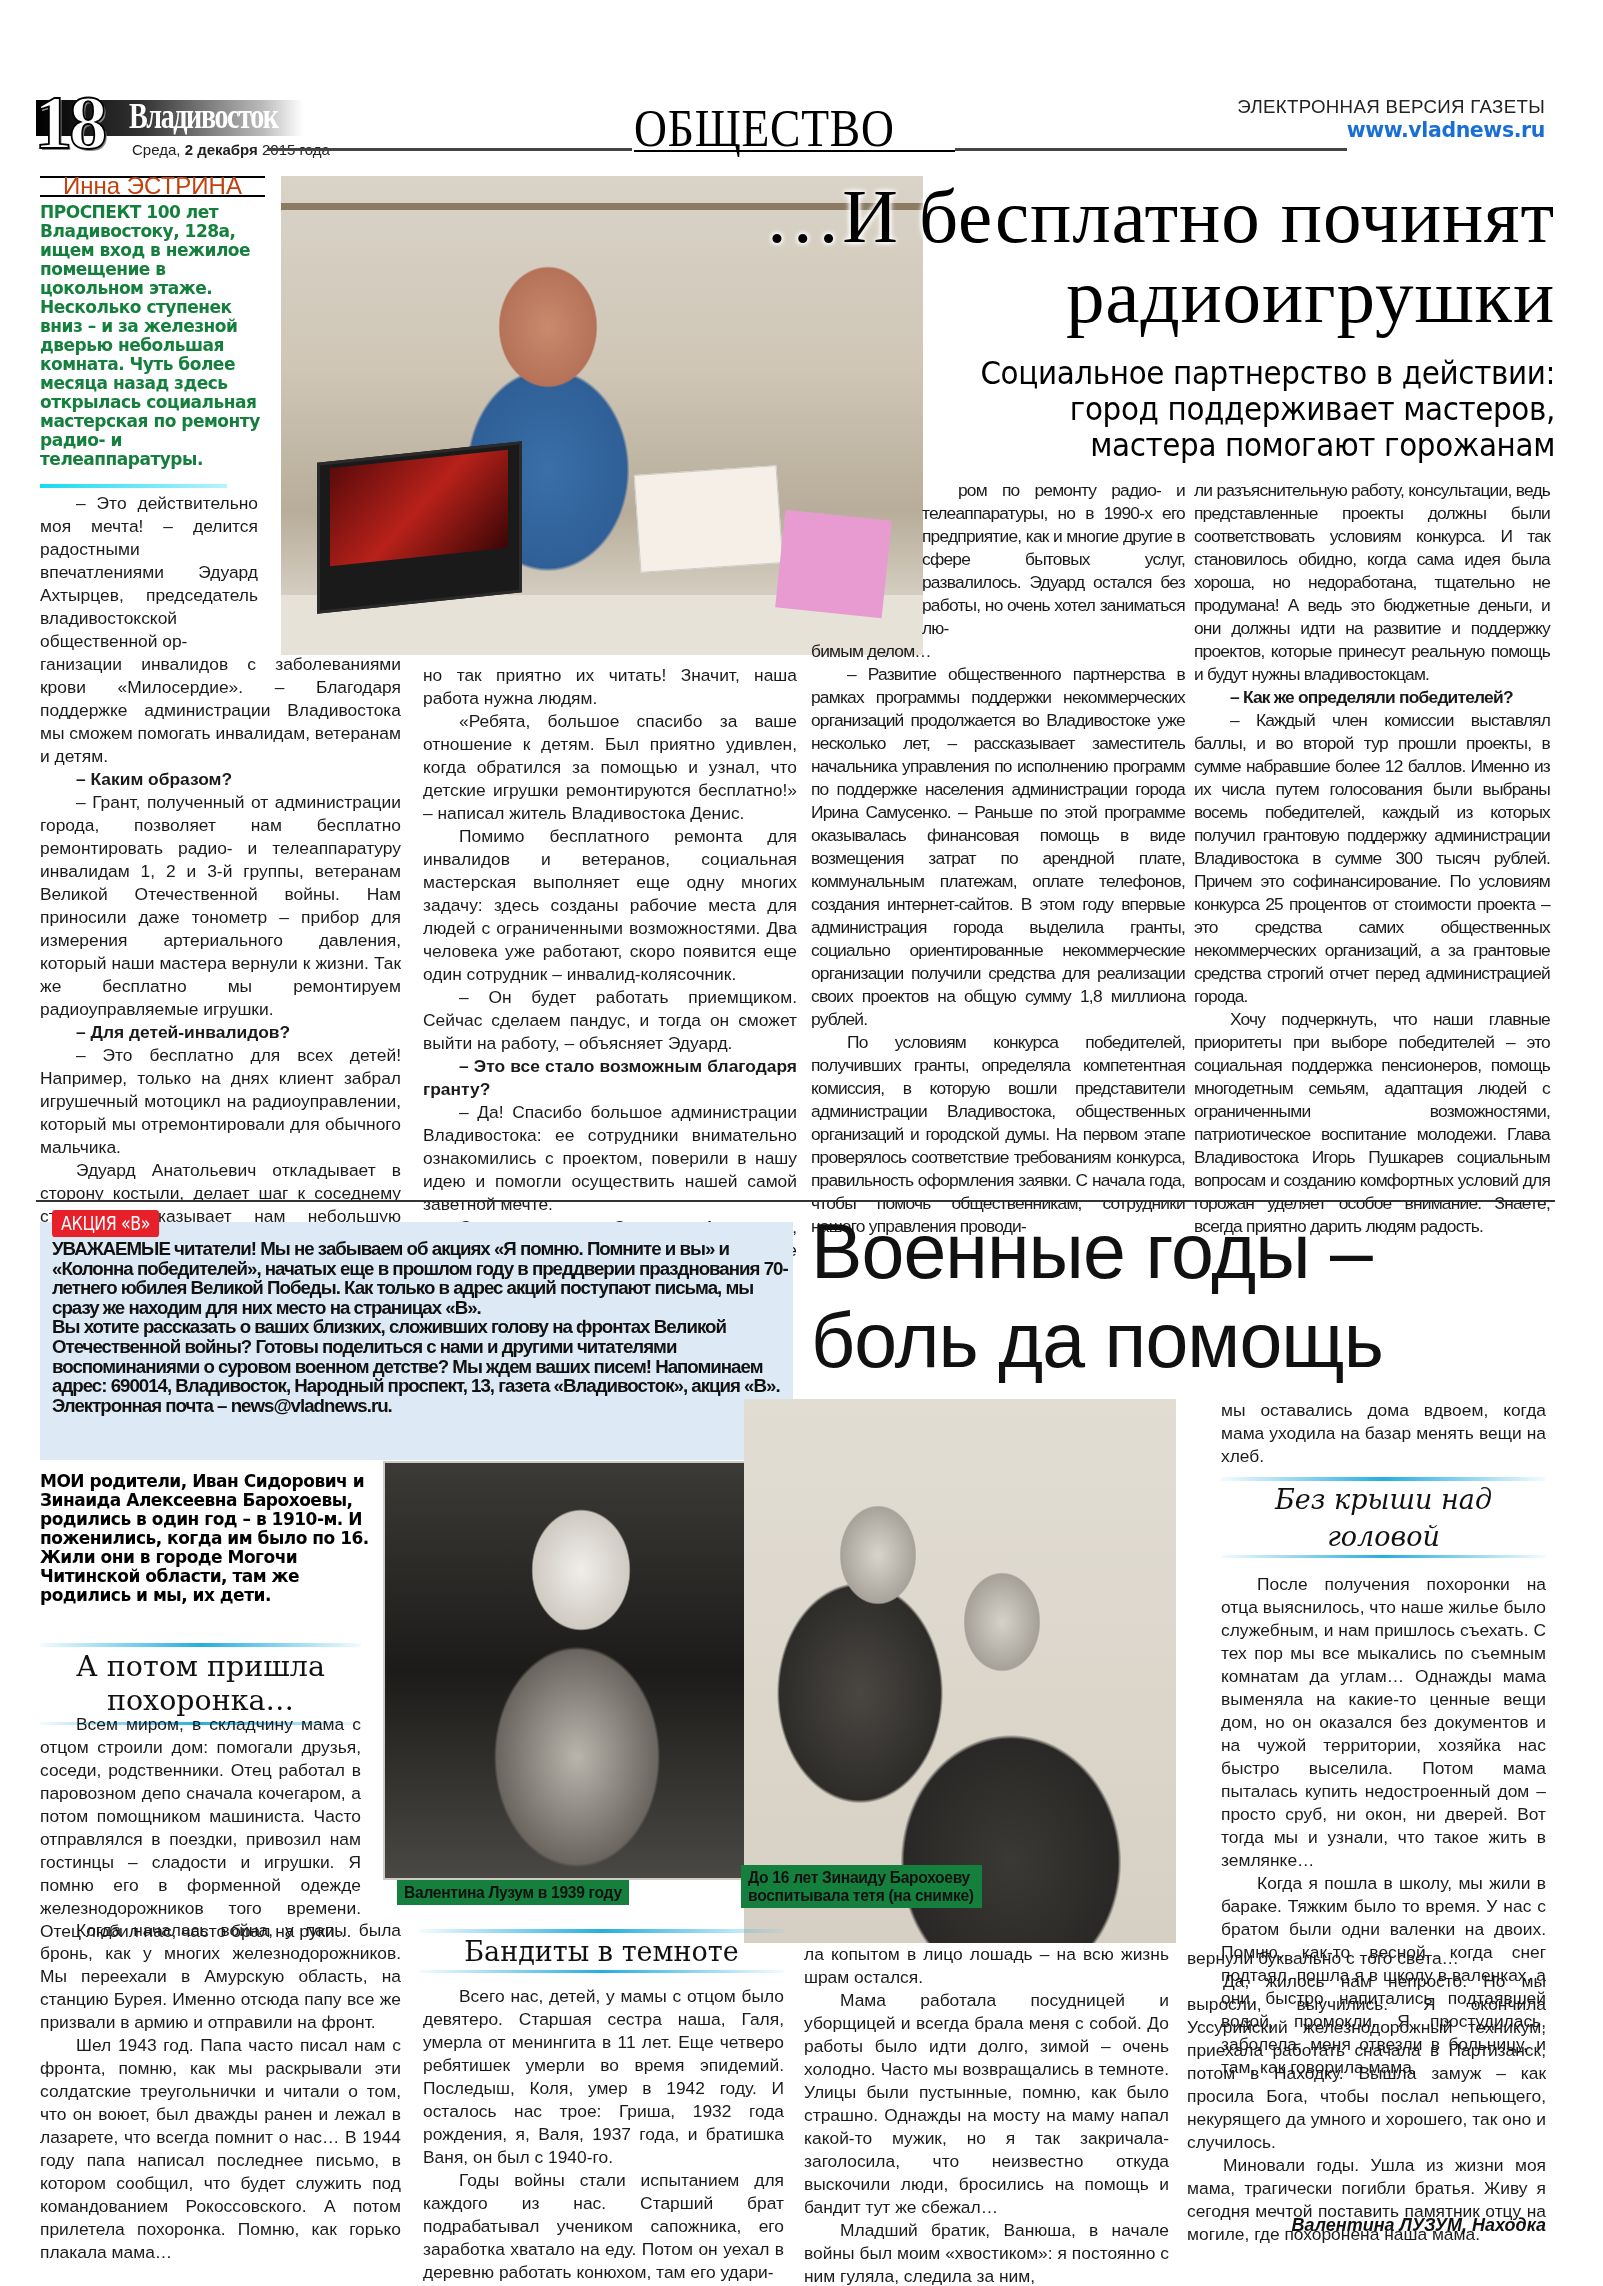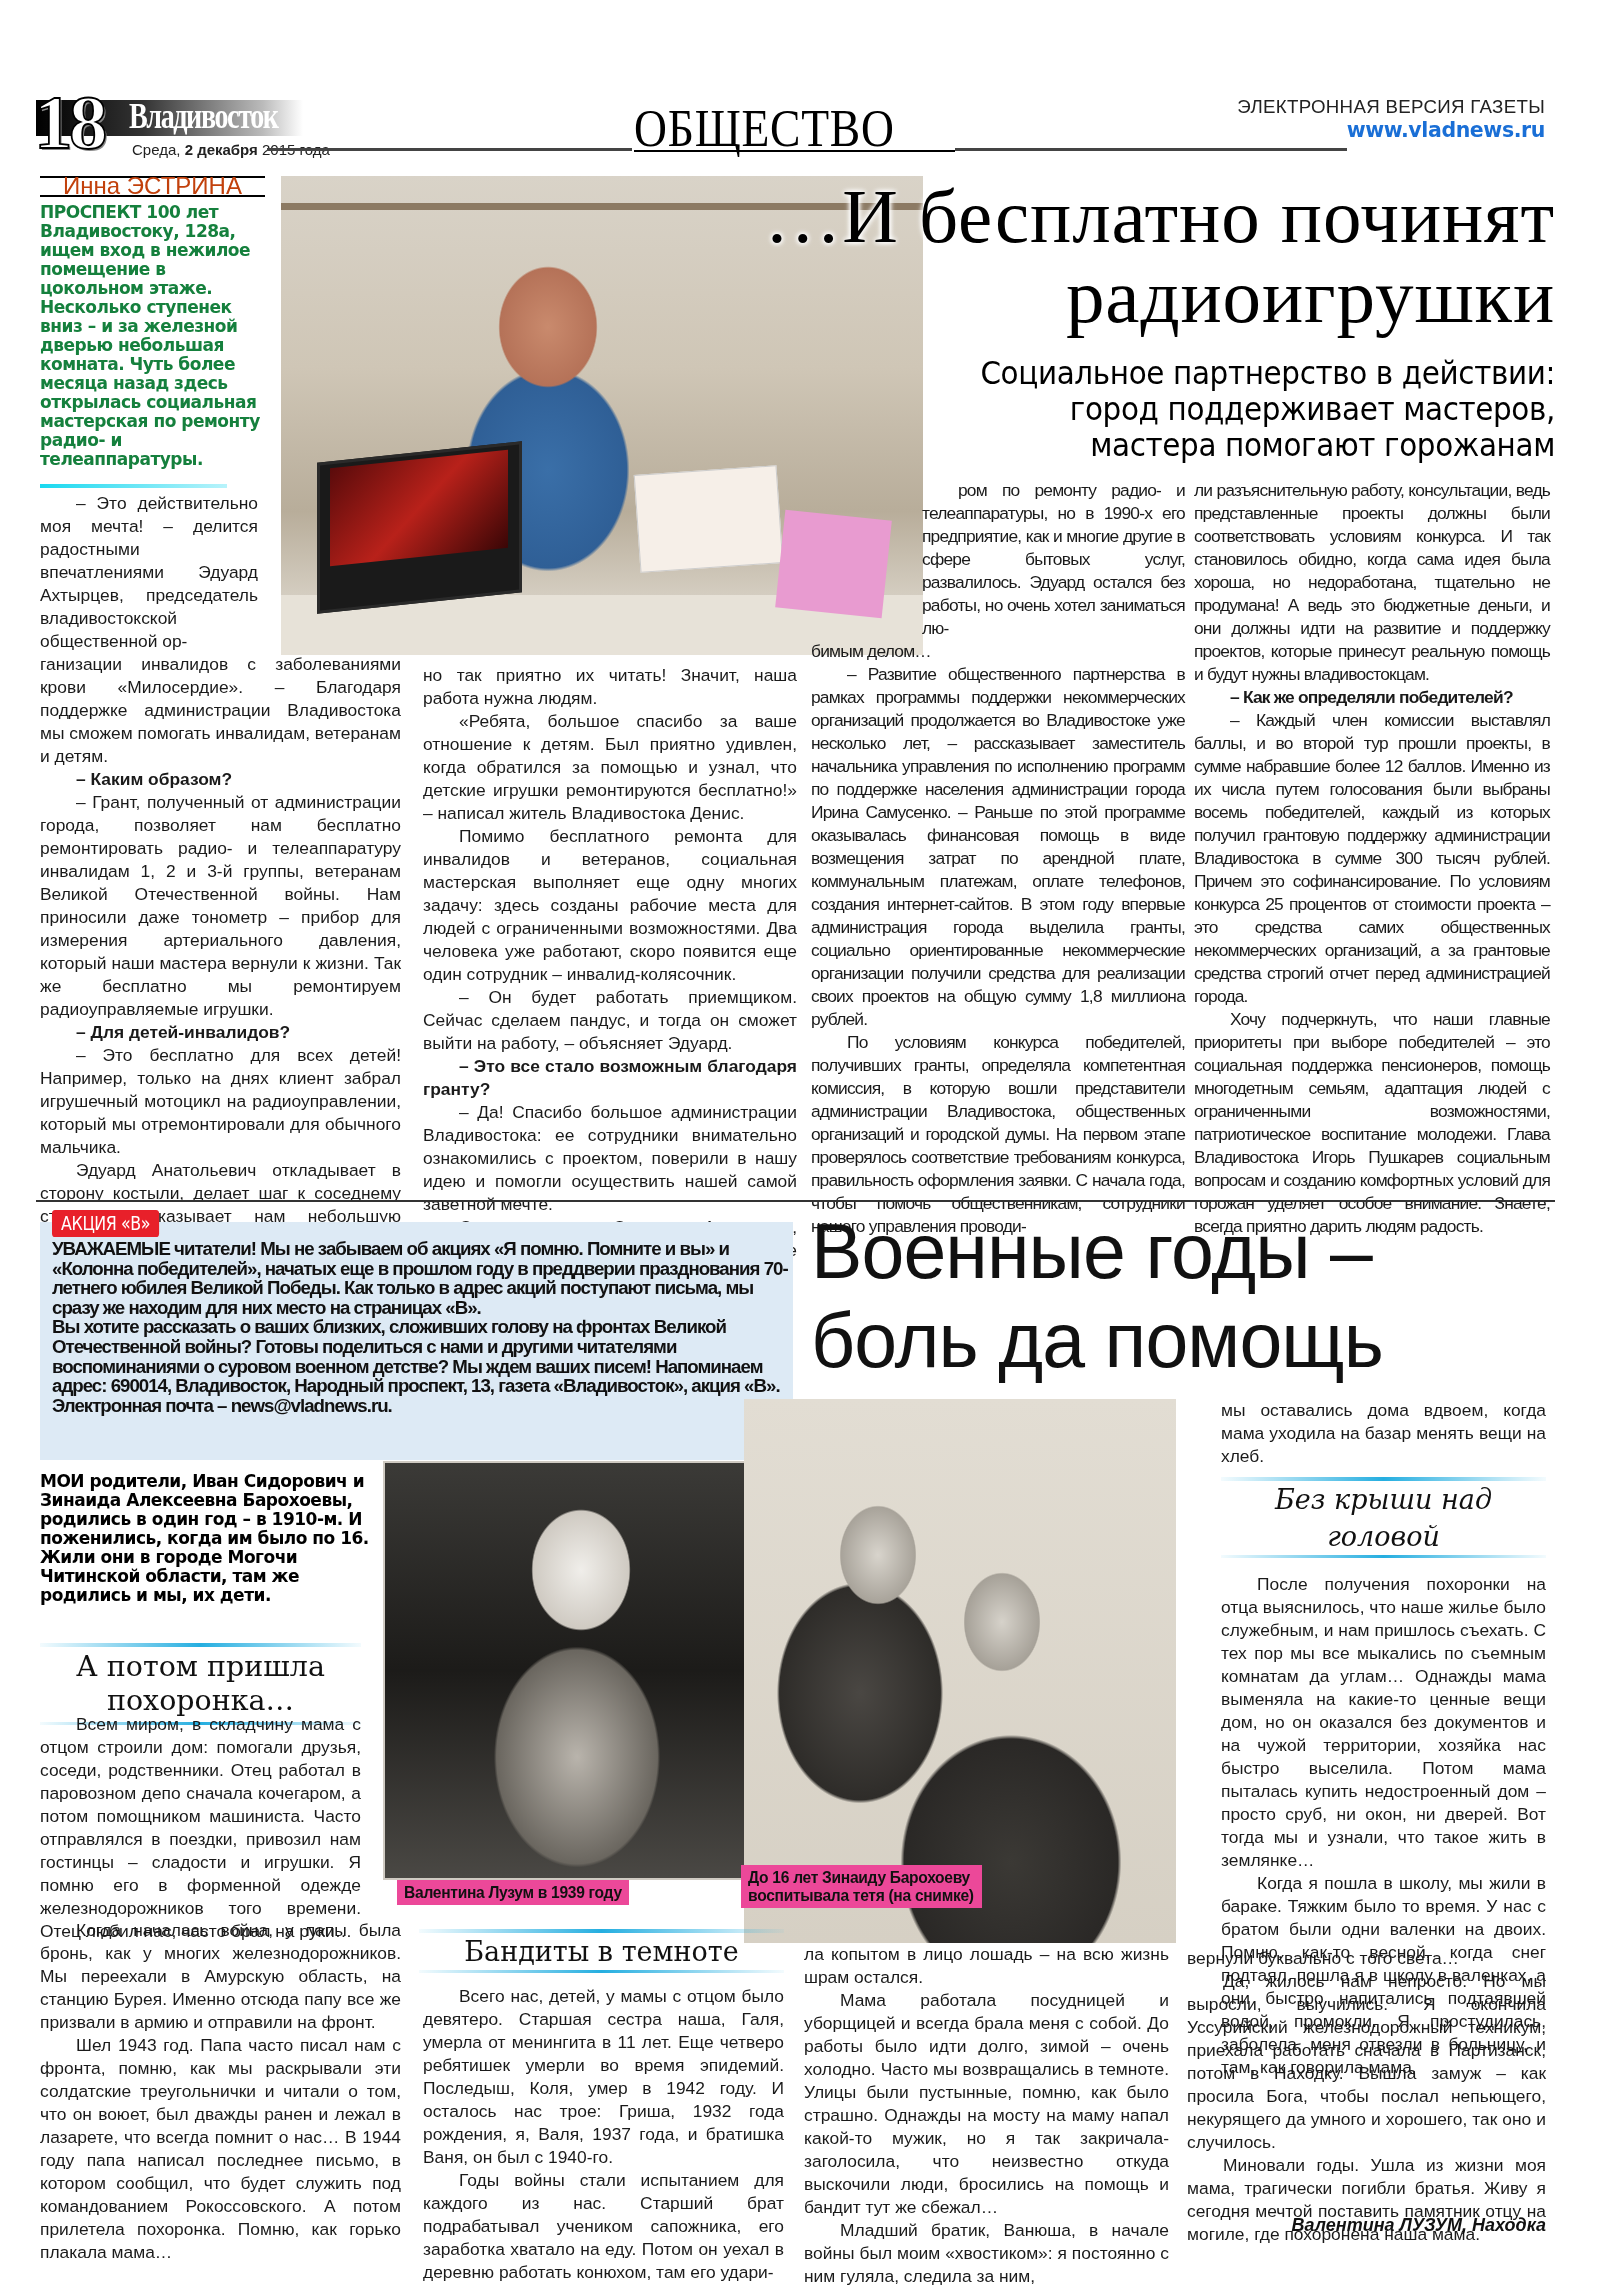--- a/index.html
+++ b/index.html
@@ -88,21 +88,21 @@
   #photo-child { left: 383px; top: 1461px; width: 383px; height: 419px; overflow: hidden;
     background: radial-gradient(ellipse 80px 98px at 196px 107px, #f0eeea 0%, #cfcac2 60%, transparent 62%),
       radial-gradient(ellipse 134px 178px at 192px 294px, #b9b4ac 0%, #6a665f 60%, transparent 62%),
       linear-gradient(180deg, #3b3a37 0%, #1c1b19 50%, #4a4844 100%); border: 2.7px solid #cfcac2; }
   #photo-couple { left: 744px; top: 1399px; width: 432px; height: 544px; overflow: hidden;
     background: radial-gradient(ellipse 62px 80px at 134px 156px, #d8d4cc 0%, #a8a39a 60%, transparent 62%),
       radial-gradient(ellipse 62px 80px at 258px 223px, #d6d2ca 0%, #a6a198 60%, transparent 62%),
       radial-gradient(ellipse 178px 205px at 267px 463px, #3b3935 0%, #2a2826 60%, transparent 62%),
       radial-gradient(ellipse 134px 178px at 116px 294px, #4a4743 0%, #2e2c29 60%, transparent 62%),
       linear-gradient(180deg, #e2ddd3 0%, #d6d0c4 100%); }
-  .caption { position: absolute; background: #ec4899; font-family: "Liberation Sans", sans-serif; font-weight: bold; font-size: 15.6px; line-height: 18px; color: #111; padding: 3.6px 7.1px; letter-spacing: -0.3px; }
+  .caption { position: absolute; background: #15803d; font-family: "Liberation Sans", sans-serif; font-weight: bold; font-size: 15.6px; line-height: 18px; color: #111; padding: 3.6px 7.1px; letter-spacing: -0.3px; }
   #cap-child { left: 397px; top: 1880px; }
   #cap-couple { left: 741px; top: 1865px; }
 </style>
 </head>
 <body>
 
 <div id="masthead-bar" class="abs"></div>
 <div id="page-number" class="abs">18</div>
 <div id="paper-name" class="abs">Владивосток</div>
 <div id="issue-date" class="abs"><span>Среда, </span><b>2 декабря</b><span> 2015 года</span></div>

